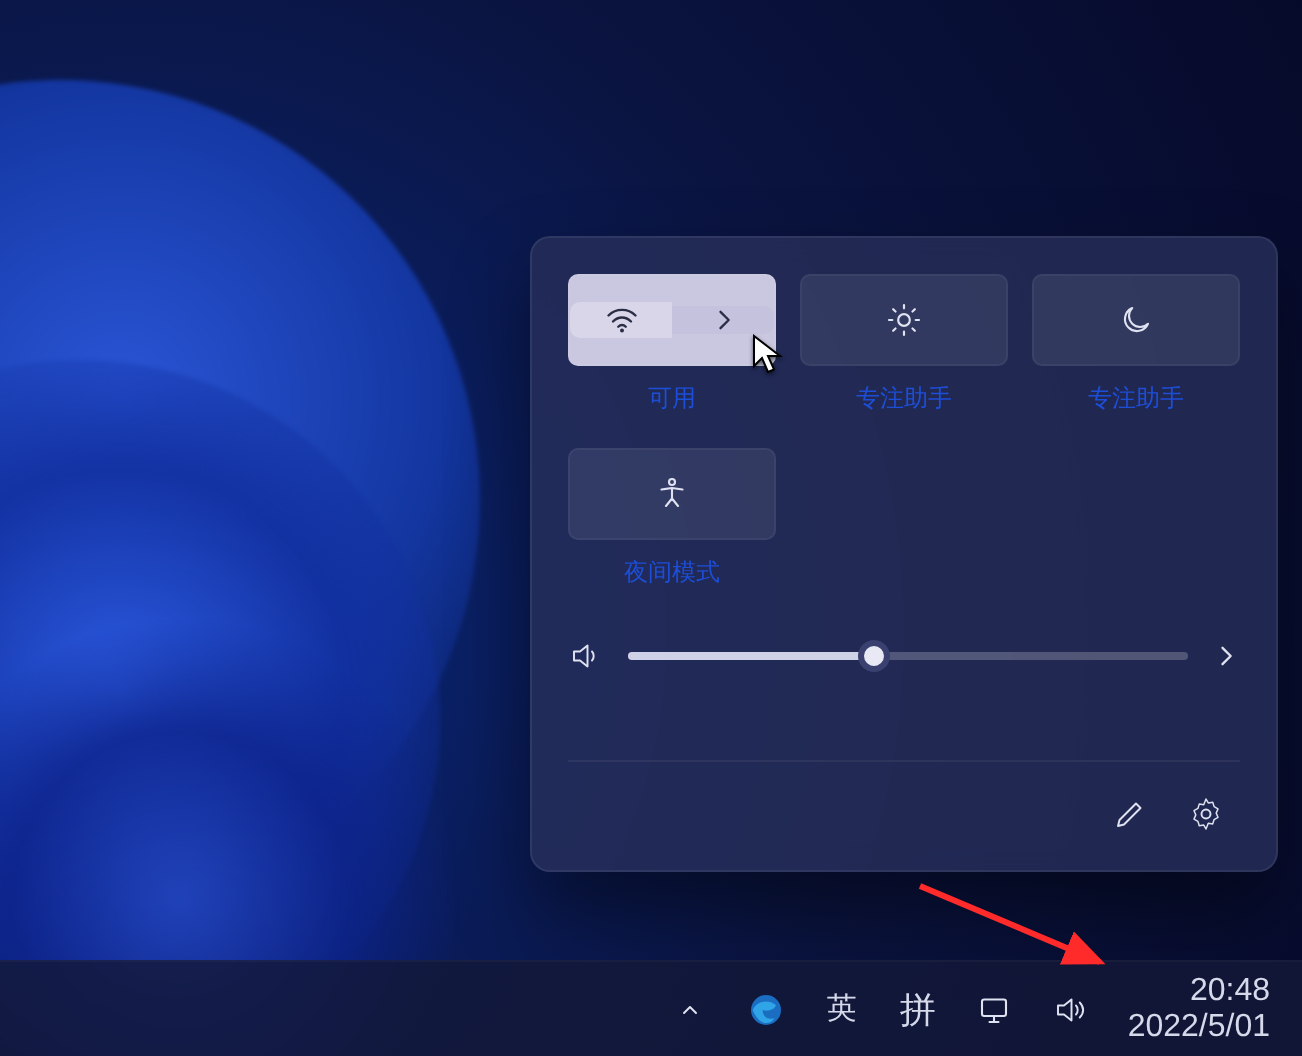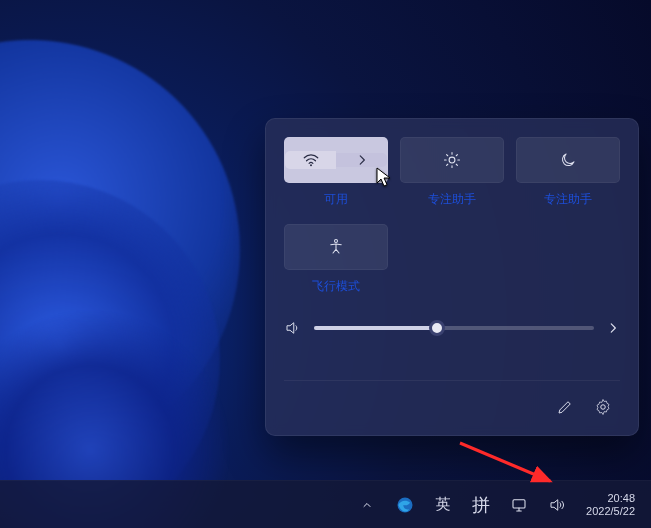--- a/index.html
+++ b/index.html
@@ -137,21 +137,21 @@
   .tray-item {
     height: 40px;
     min-width: 30px;
     display: flex; align-items: center; justify-content: center;
     color: #d6d9ea;
     border-radius: 4px;
     padding: 0 4px;
   }
   .tray-item.clickable { cursor: pointer; }
   .ime-text { font-size: 15px; }
-  .clock { display: flex; flex-direction: column; align-items: flex-end; line-height: 1.1; font-size: 11px; padding: 0 6px; }
+  .clock { display: flex; flex-direction: column; align-items: flex-end; line-height: 1.1; font-size: 16px; padding: 0 6px; }
 
   
   .cursor { position: absolute; width: 18px; height: 22px; z-index: 50; }
   .cursor svg { filter: drop-shadow(0 1px 1px rgba(0,0,0,.6)); }
 
   
   .arrow-annot {
     position: absolute;
     left: 452px;
     top: 435px;
@@ -221,21 +221,21 @@
       <div class="tile-label">专注助手</div>
     </div>
 
     <div class="tile-wrap">
       <div class="tile">
         <svg class="icon" width="18" height="20" viewBox="0 0 24 24" fill="none">
             <circle cx="12" cy="4" r="2" class="light-stroke" stroke-width="1.4"></circle>
             <path d="M5 9l7-1 7 1M12 8v7M12 15l-4 5M12 15l4 5" class="light-stroke" stroke-width="1.4" stroke-linecap="round" stroke-linejoin="round"></path>
           </svg>
       </div>
-      <div class="tile-label">飞行模式</div>
+      <div class="tile-label">夜间模式</div>
     </div>
 
   </div>
 
   <div class="slider-row">
     <span>
       <svg class="icon" width="18" height="18" viewBox="0 0 24 24" fill="none">
           <path d="M4 9v6h4l5 4V5L8 9H4z" class="light-stroke" stroke-width="1.3" stroke-linejoin="round"></path>
           <path d="M16 9c1.5 1.5 1.5 4.5 0 6" class="light-stroke" stroke-width="1.3" stroke-linecap="round"></path>
         </svg>
@@ -300,15 +300,15 @@
       </svg>
   </div>
   <div class="tray-item clickable">
     <svg class="icon" width="18" height="18" viewBox="0 0 24 24" fill="none">
         <path d="M4 9v6h4l5 4V5L8 9H4z" class="light-stroke" stroke-width="1.3" stroke-linejoin="round"></path>
         <path d="M16 9c1.5 1.5 1.5 4.5 0 6M18.5 7c3 3 3 7 0 10" class="light-stroke" stroke-width="1.3" stroke-linecap="round"></path>
       </svg>
   </div>
   <div class="tray-item clickable clock">
     <span>20:48</span>
-    <span>2022/5/22</span>
+    <span>2022/5/01</span>
   </div>
 </div>
 
 </body></html>

